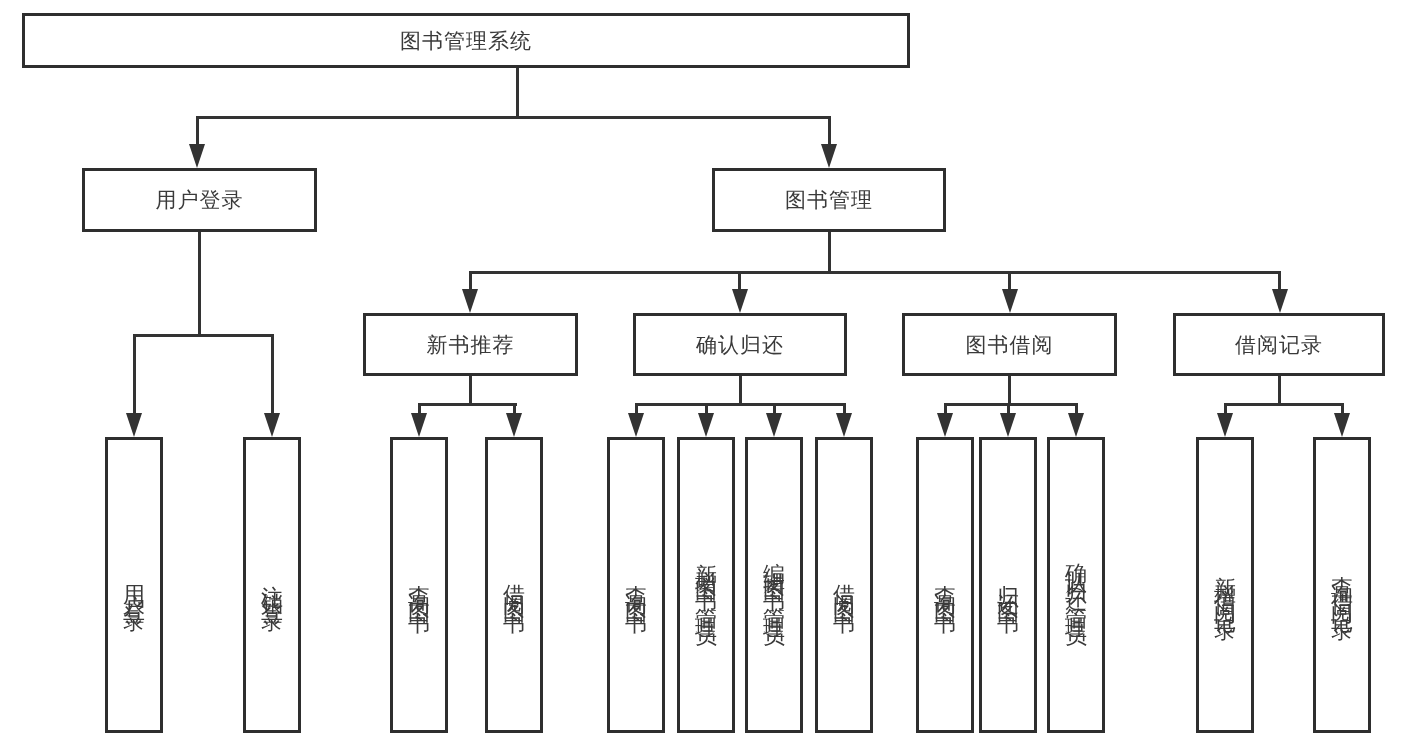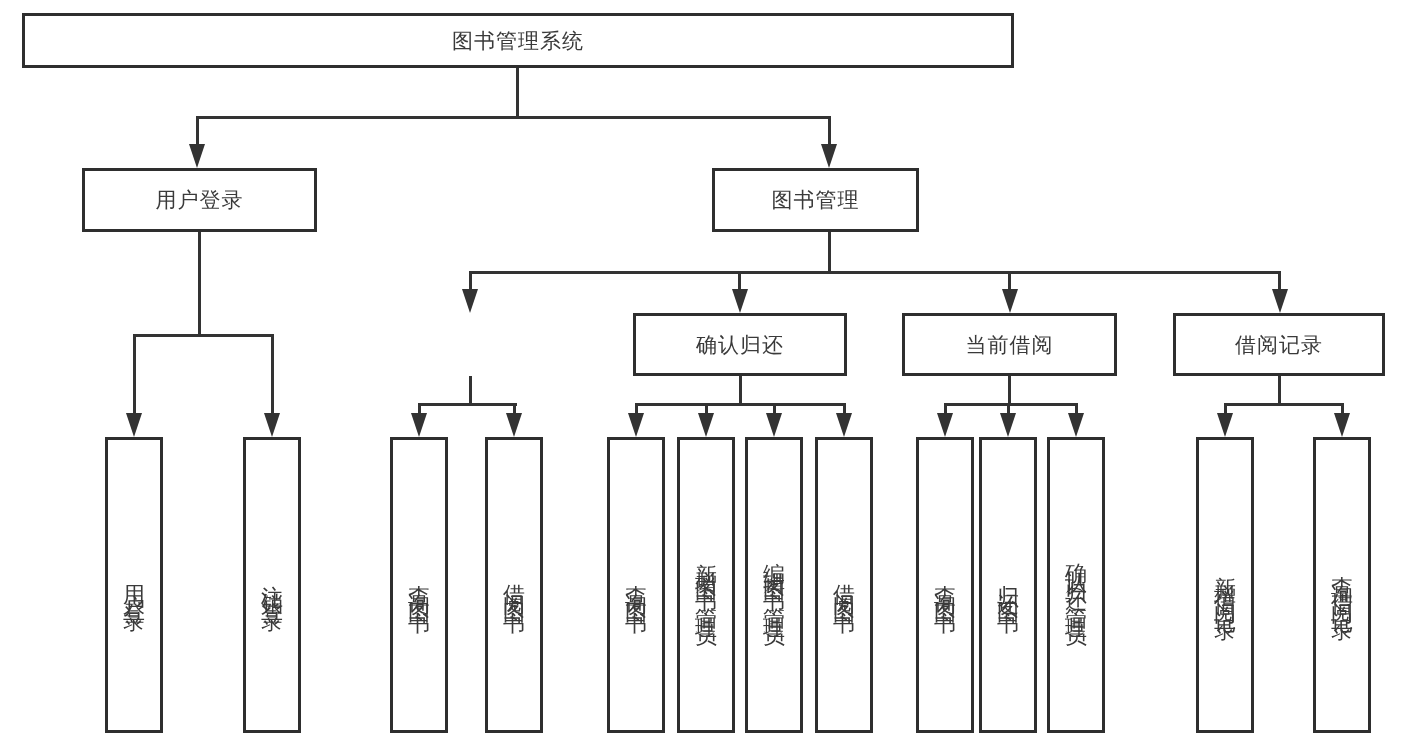--- a/index.html
+++ b/index.html
@@ -66,39 +66,42 @@
     letter-spacing: 0.5px;
     z-index: 5;
     white-space: nowrap;
   }
 </style>
 </head>
 <body>
 
 <div id="canvas">
 
-  <div class="box" style="left:22px; top:13px; width:992px; height:55px;">
+  <div class="box" style="left:22px; top:13px; width:888px; height:55px;">
     <span>图书管理系统</span>
   </div>
 
   <div class="box" style="left:82px; top:168px; width:235px; height:64px;">
     <span>用户登录</span>
   </div>
 
-  <div class="box" style="left:712px; top:168px; width:207px; height:64px;">
+  <div class="box" style="left:712px; top:168px; width:234px; height:64px;">
     <span>图书管理</span>
   </div>
 
+  <div class="box" style="left:363px; top:313px; width:215px; height:63px;">
+    <span>新书推荐</span>
+  </div>
 
   <div class="box" style="left:633px; top:313px; width:214px; height:63px;">
     <span>确认归还</span>
   </div>
 
   <div class="box" style="left:902px; top:313px; width:215px; height:63px;">
-    <span>当前借阅</span>
+    <span>图书借阅</span>
   </div>
 
   <div class="box" style="left:1173px; top:313px; width:212px; height:63px;">
     <span>借阅记录</span>
   </div>
 
   <div class="vbox" style="left:105px; top:437px; width:58px; height:296px;">
     <span class="vtext">用户登录</span>
   </div>
 

